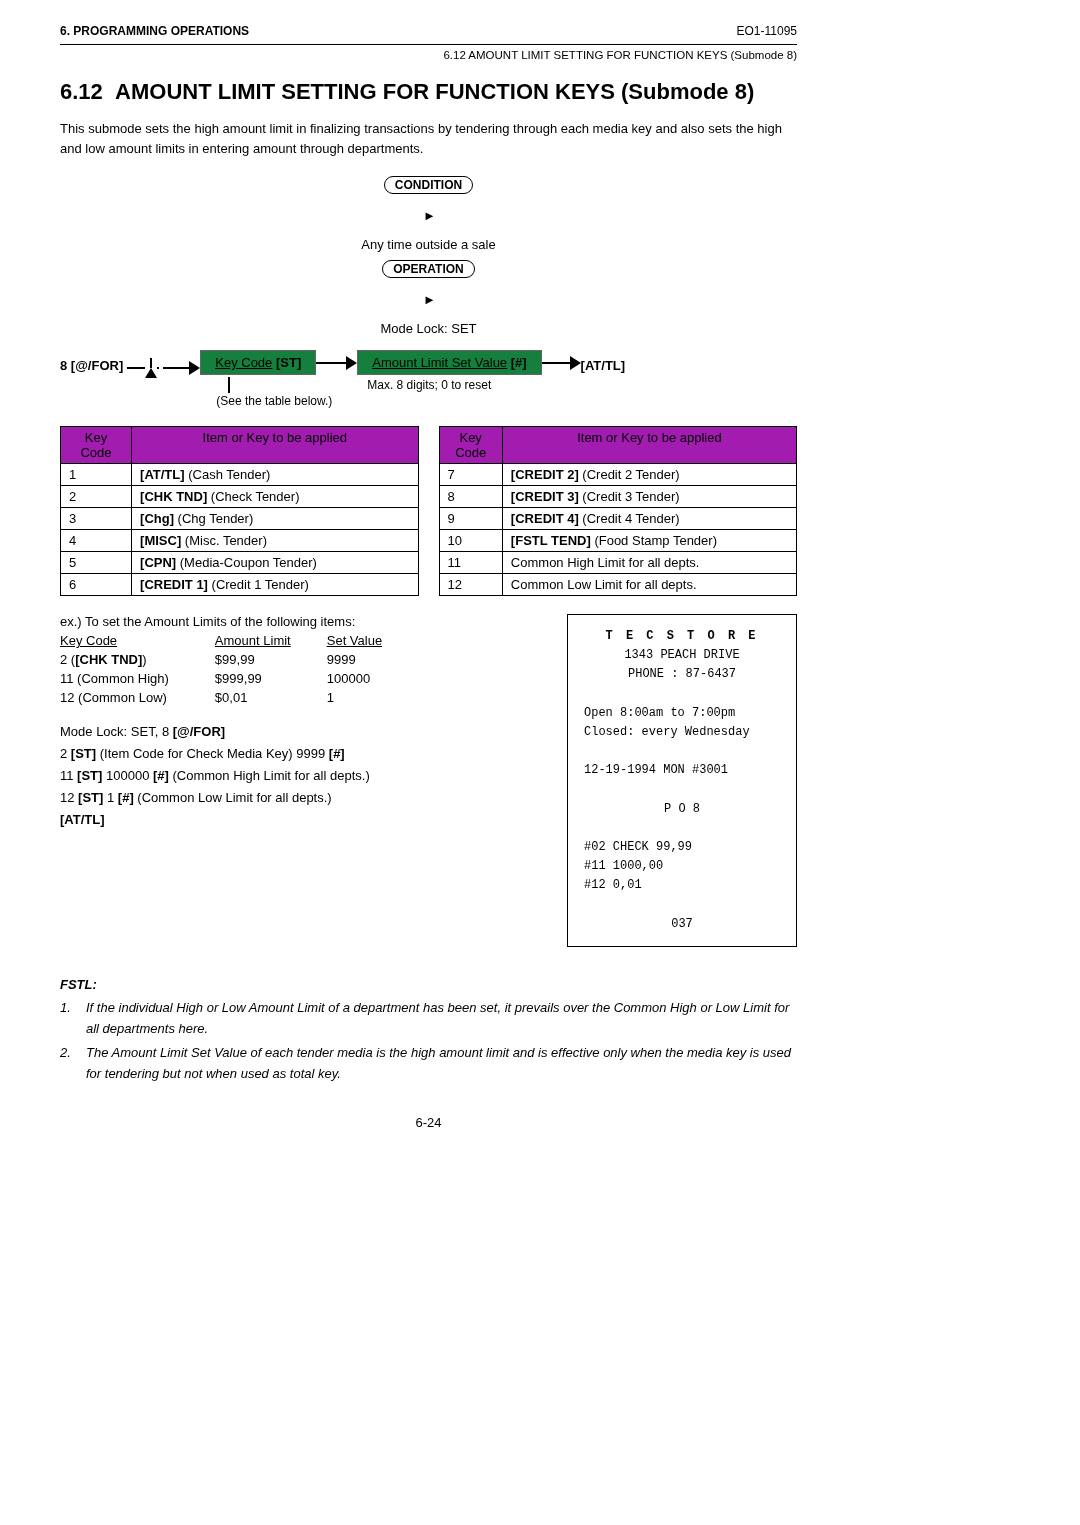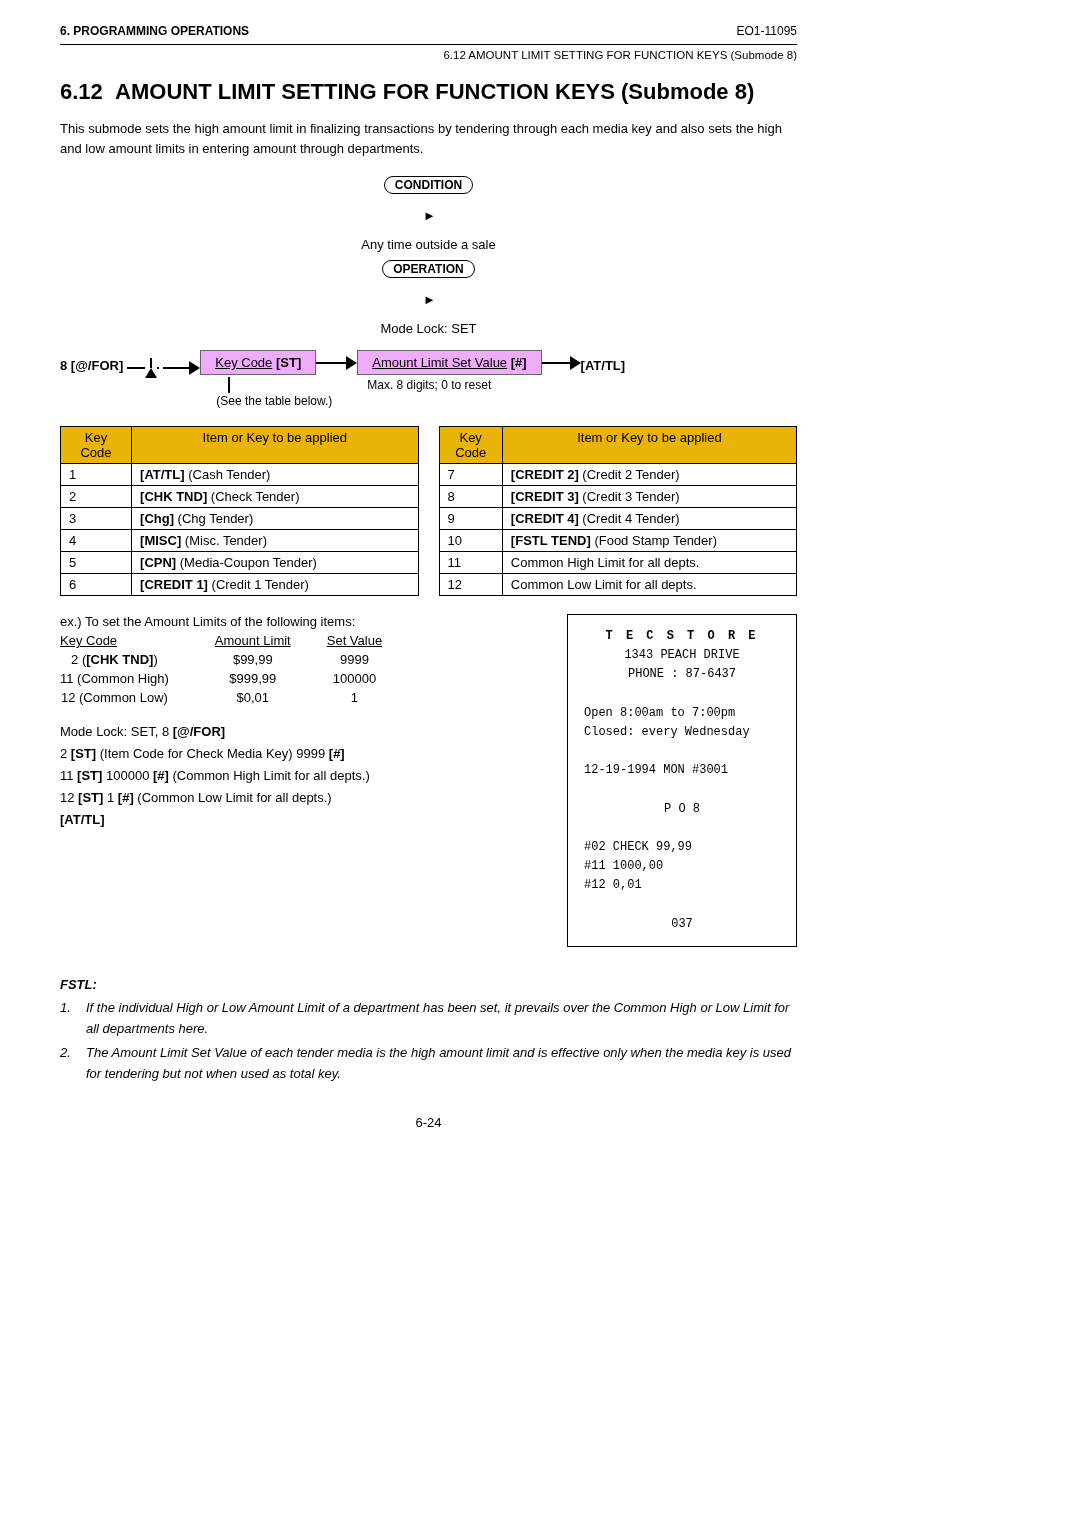--- a/index.html
+++ b/index.html
@@ -86,21 +86,21 @@
       flex: 1;
       font-size: 13px;
     }
     .key-table th, .key-table td {
       border: 1px solid #000;
       padding: 3px 8px;
       vertical-align: top;
     }
     .key-table th {
       font-weight: normal;
-      background: #eab308;
+      background: #a21caf;
     }
     
     .example-section {
       display: flex;
       gap: 30px;
       margin-top: 16px;
       align-items: flex-start;
     }
     .example-left {
       flex: 1;
@@ -117,21 +117,21 @@
     .example-table th {
       text-decoration: underline;
       font-weight: normal;
       padding: 2px 16px 2px 0;
       text-align: left;
       vertical-align: bottom;
     }
     .example-table td {
       padding: 2px 16px 2px 0;
       vertical-align: top;
-      text-align: center;
+      text-align: left;
     }
     .example-steps {
       font-size: 13px;
       line-height: 1.7;
     }
     
     .receipt-box {
       border: 1px solid #000;
       width: 230px;
       min-width: 200px;
@@ -159,21 +159,21 @@
       margin-top: 30px;
     }
     .flow-diagram-container {
       margin: 12px 0 0 0;
       position: relative;
     }
     .bracket-box {
       border: 1.5px solid #666;
       padding: 4px 14px;
       font-size: 13px;
-      background: #f0abfc;
+      background: #15803d;
       border-radius: 0;
     }
   </style>
 </head>
 <body>
 
 <div class="page">
 
   <div class="header-row">
     <span class="header-left">6.   PROGRAMMING OPERATIONS</span>

